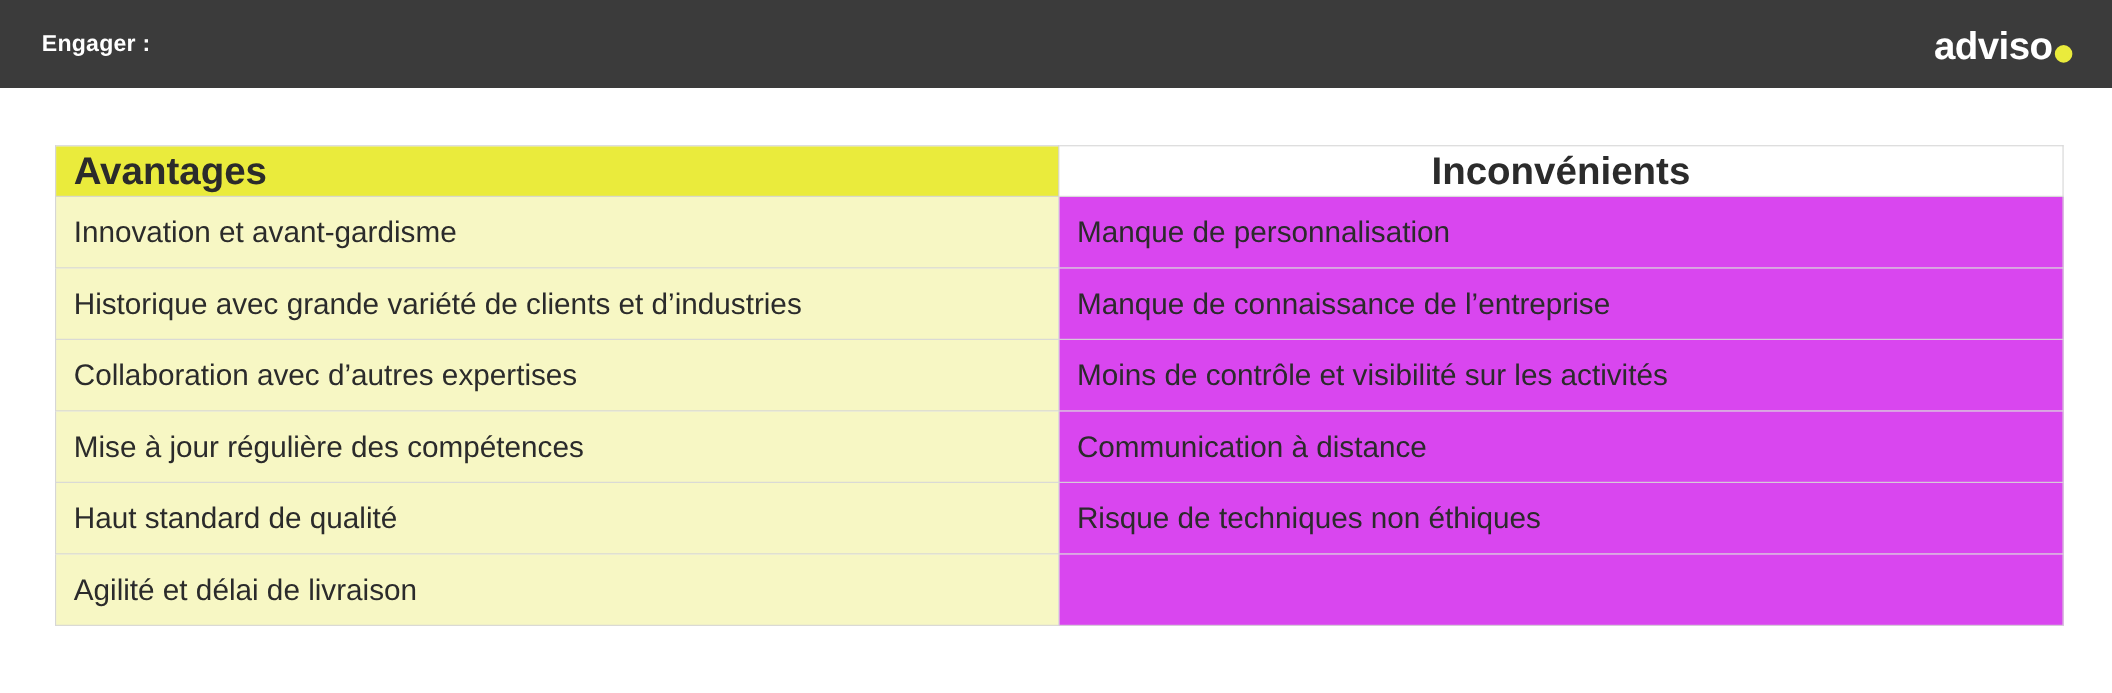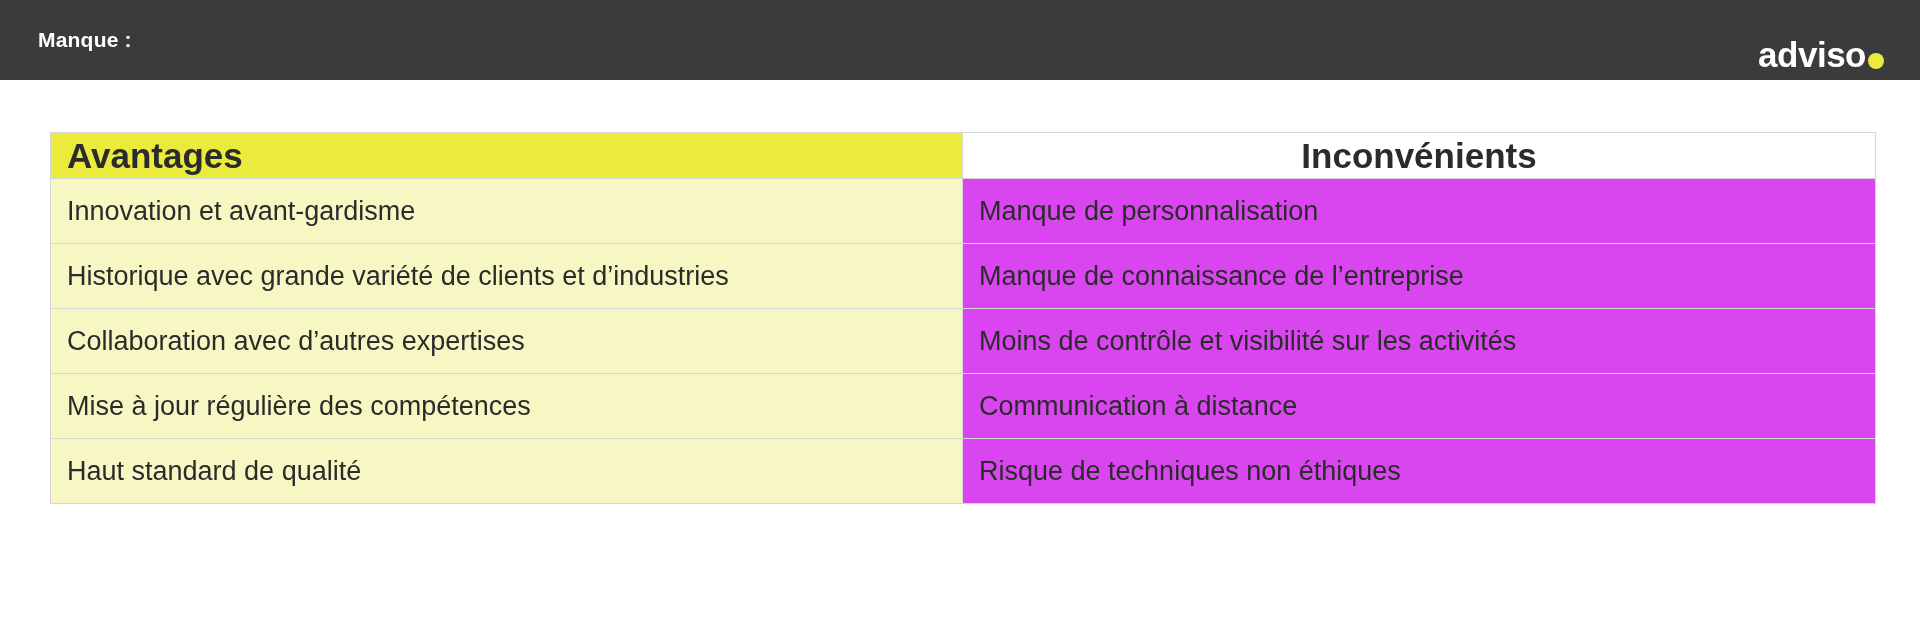--- a/index.html
+++ b/index.html
@@ -42,21 +42,21 @@
     font-weight: normal;
     margin-left: 9px;
     letter-spacing: 0.2px;
   }
 
   
   .logo {
     display: flex;
     align-items: center;
     position: relative;
-    top: 14px;
+    top: 2px;
   }
   .logo-text {
     color: #ffffff;
     font-size: 35px;
     font-weight: bold;
     letter-spacing: -0.5px;
     line-height: 1;
   }
   .logo-dot {
     width: 16px;
@@ -113,21 +113,21 @@
   }
   table.cmp td.cell-inc {
     background: #d946ef;
   }
 </style>
 </head>
 <body>
 
 <div class="header">
   <div class="header-left">
-    <span class="header-label">Manque :</span>
+    <span class="header-label">Engager :</span>
   </div>
   <div class="logo">
     <span class="logo-text">adviso</span>
     <span class="logo-dot"></span>
   </div>
 </div>
 
 <div class="table-wrap">
   <table class="cmp">
     <colgroup>
@@ -154,15 +154,19 @@
         <td class="cell-inc">Moins de contrôle et visibilité sur les activités</td>
       </tr>
       <tr>
         <td class="cell-adv">Mise à jour régulière des compétences</td>
         <td class="cell-inc">Communication à distance</td>
       </tr>
       <tr>
         <td class="cell-adv">Haut standard de qualité</td>
         <td class="cell-inc">Risque de techniques non éthiques</td>
       </tr>
+      <tr>
+        <td class="cell-adv">Agilité et délai de livraison</td>
+        <td class="cell-inc"></td>
+      </tr>
     </tbody>
   </table>
 </div>
 
 </body></html>

